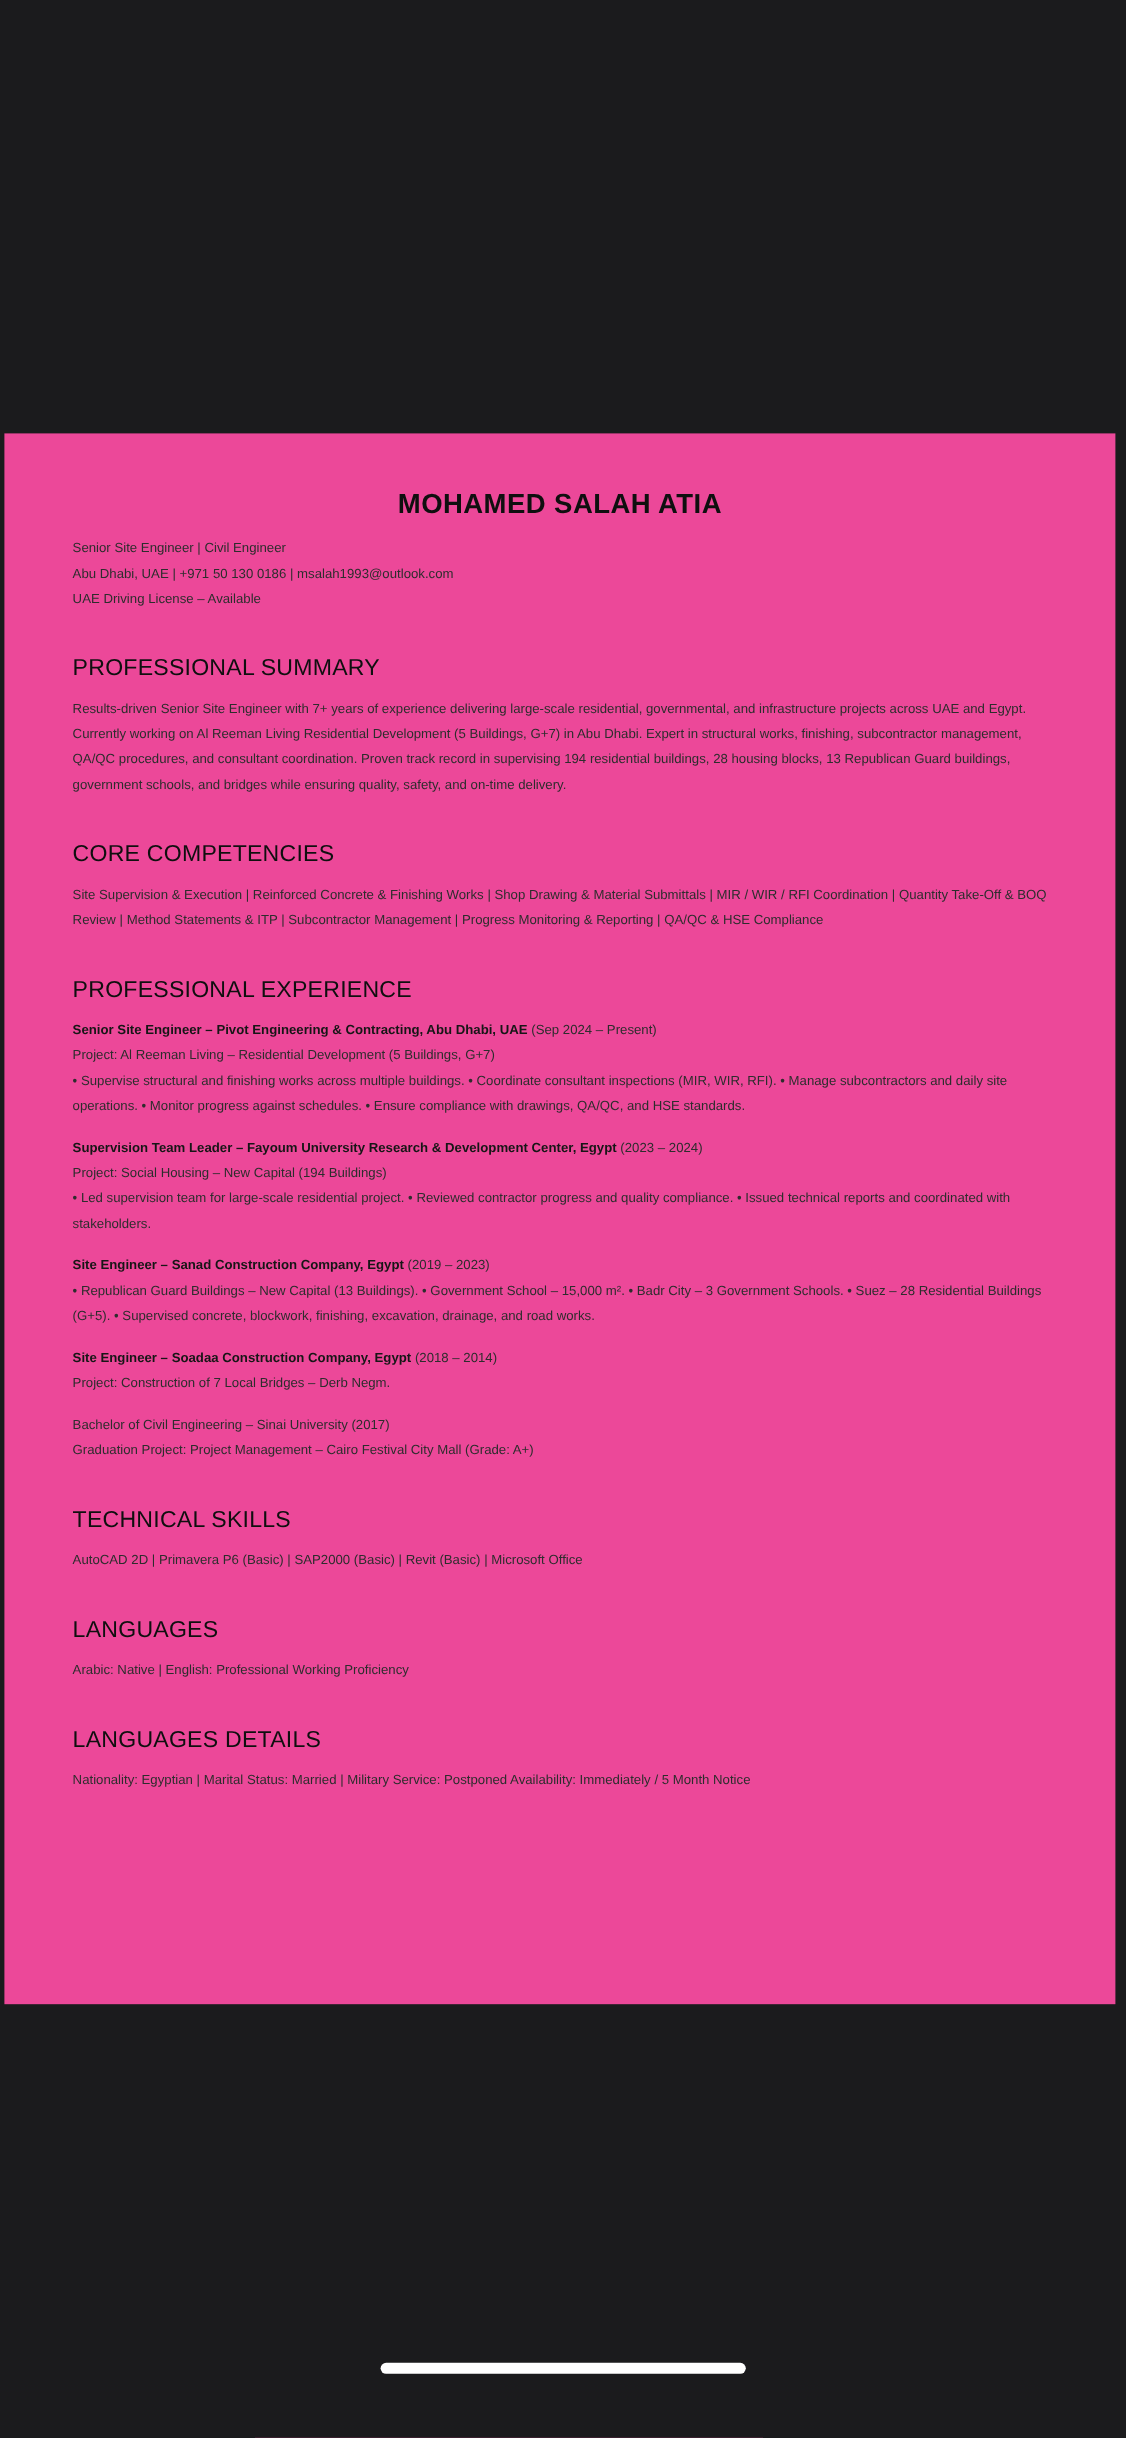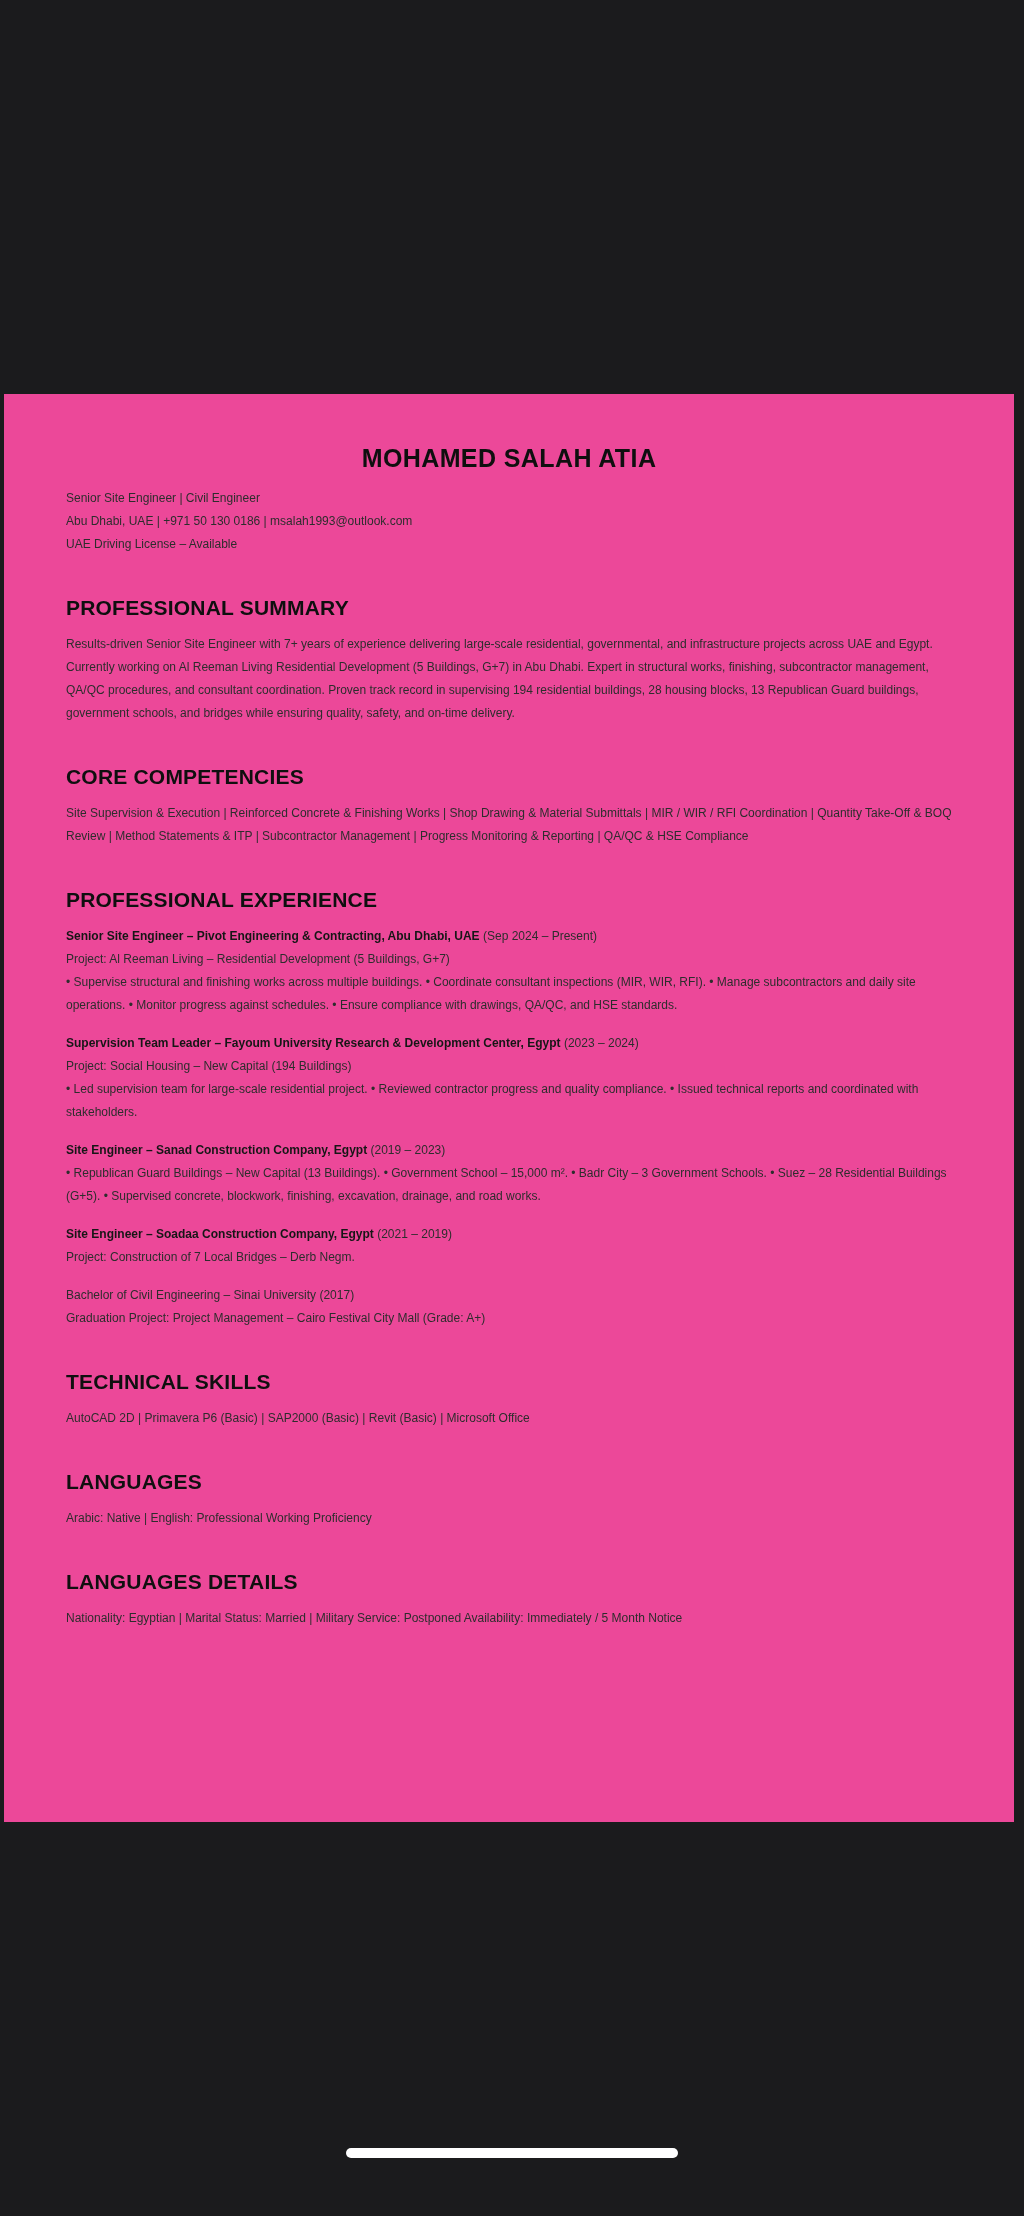--- a/index.html
+++ b/index.html
@@ -34,21 +34,21 @@
     letter-spacing: 0.4px;
     margin-bottom: 14px;
   }
   .body-text {
     font-size: 12px;
     line-height: 23px;
     color: #2d2d2d;
   }
   .section-heading {
     font-size: 21px;
-    font-weight: bold;
+    font-weight: normal;
     color: #0f0f0f;
     letter-spacing: 0.2px;
     margin-top: 40px;
     margin-bottom: 13px;
   }
   .job { margin-bottom: 15px; margin-top: 10px; }
   .job-title { font-weight: bold; color: #161616; }
   .home-indicator {
     position: absolute;
     left: 50%;
@@ -94,21 +94,21 @@
       <p class="body-text">Project: Social Housing – New Capital (194 Buildings)</p>
       <p class="body-text">• Led supervision team for large-scale residential project. • Reviewed contractor progress and quality compliance. • Issued technical reports and coordinated with stakeholders.</p>
     </div>
 
     <div class="job">
       <p class="body-text"><strong class="job-title">Site Engineer – Sanad Construction Company, Egypt</strong> <span>(2019 – 2023)</span></p>
       <p class="body-text">• Republican Guard Buildings – New Capital (13 Buildings). • Government School – 15,000 m². • Badr City – 3 Government Schools. • Suez – 28 Residential Buildings (G+5). • Supervised concrete, blockwork, finishing, excavation, drainage, and road works.</p>
     </div>
 
     <div class="job">
-      <p class="body-text"><strong class="job-title">Site Engineer – Soadaa Construction Company, Egypt</strong> <span>(2021 – 2019)</span></p>
+      <p class="body-text"><strong class="job-title">Site Engineer – Soadaa Construction Company, Egypt</strong> <span>(2018 – 2014)</span></p>
       <p class="body-text">Project: Construction of 7 Local Bridges – Derb Negm.</p>
     </div>
 
     <p class="body-text">Bachelor of Civil Engineering – Sinai University (2017)</p>
     <p class="body-text">Graduation Project: Project Management – Cairo Festival City Mall (Grade: A+)</p>
 
     <h2 class="section-heading">TECHNICAL SKILLS</h2>
     <p class="body-text">AutoCAD 2D | Primavera P6 (Basic) | SAP2000 (Basic) | Revit (Basic) | Microsoft Office</p>
 
     <h2 class="section-heading">LANGUAGES</h2>

